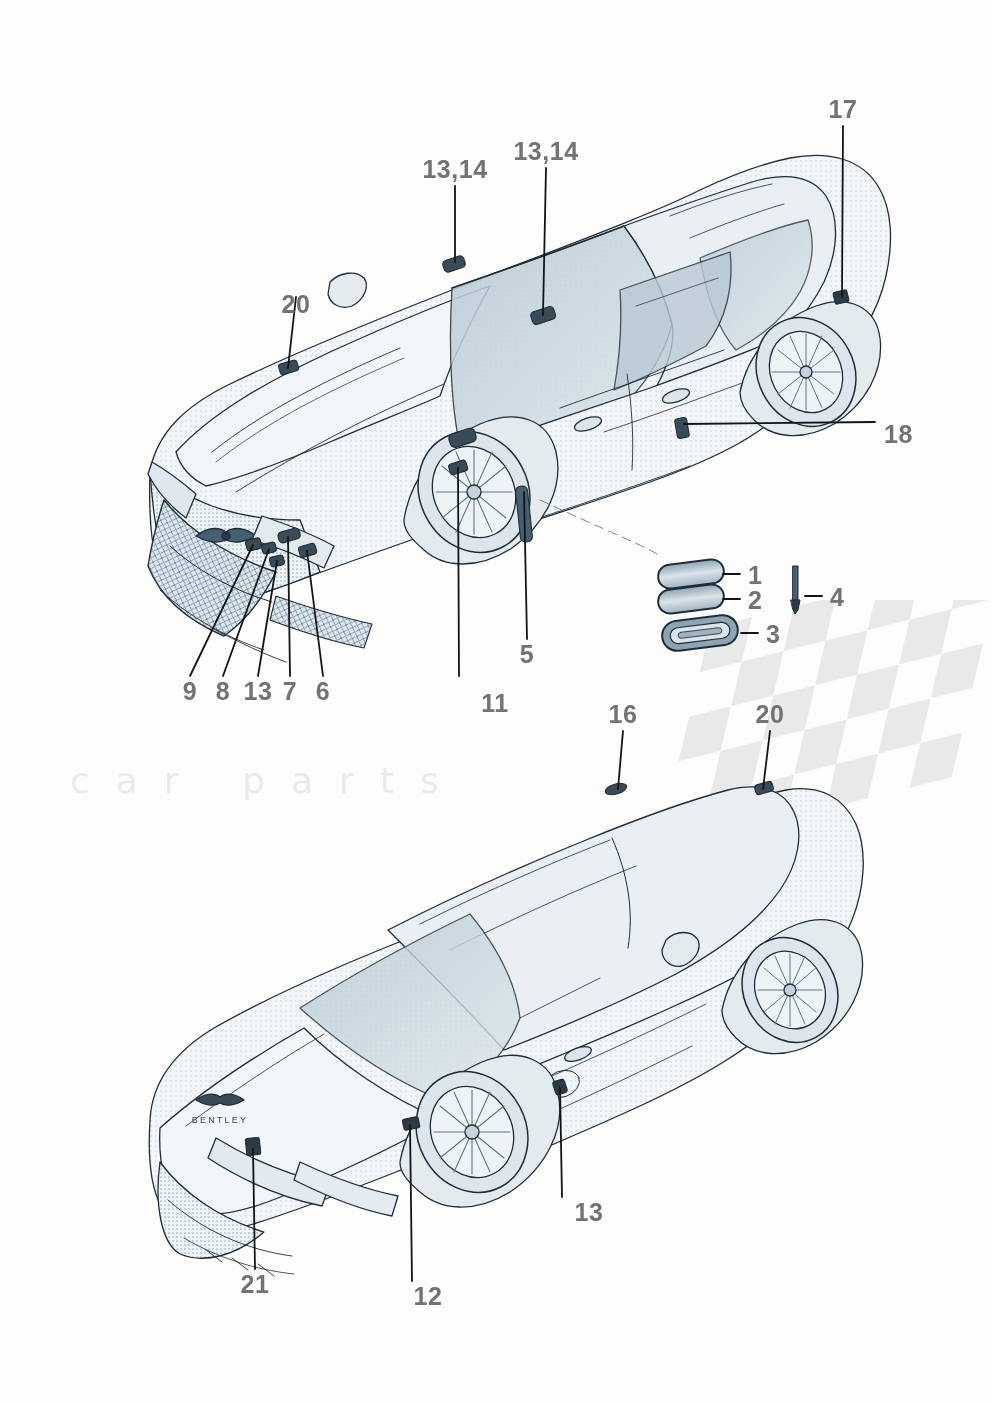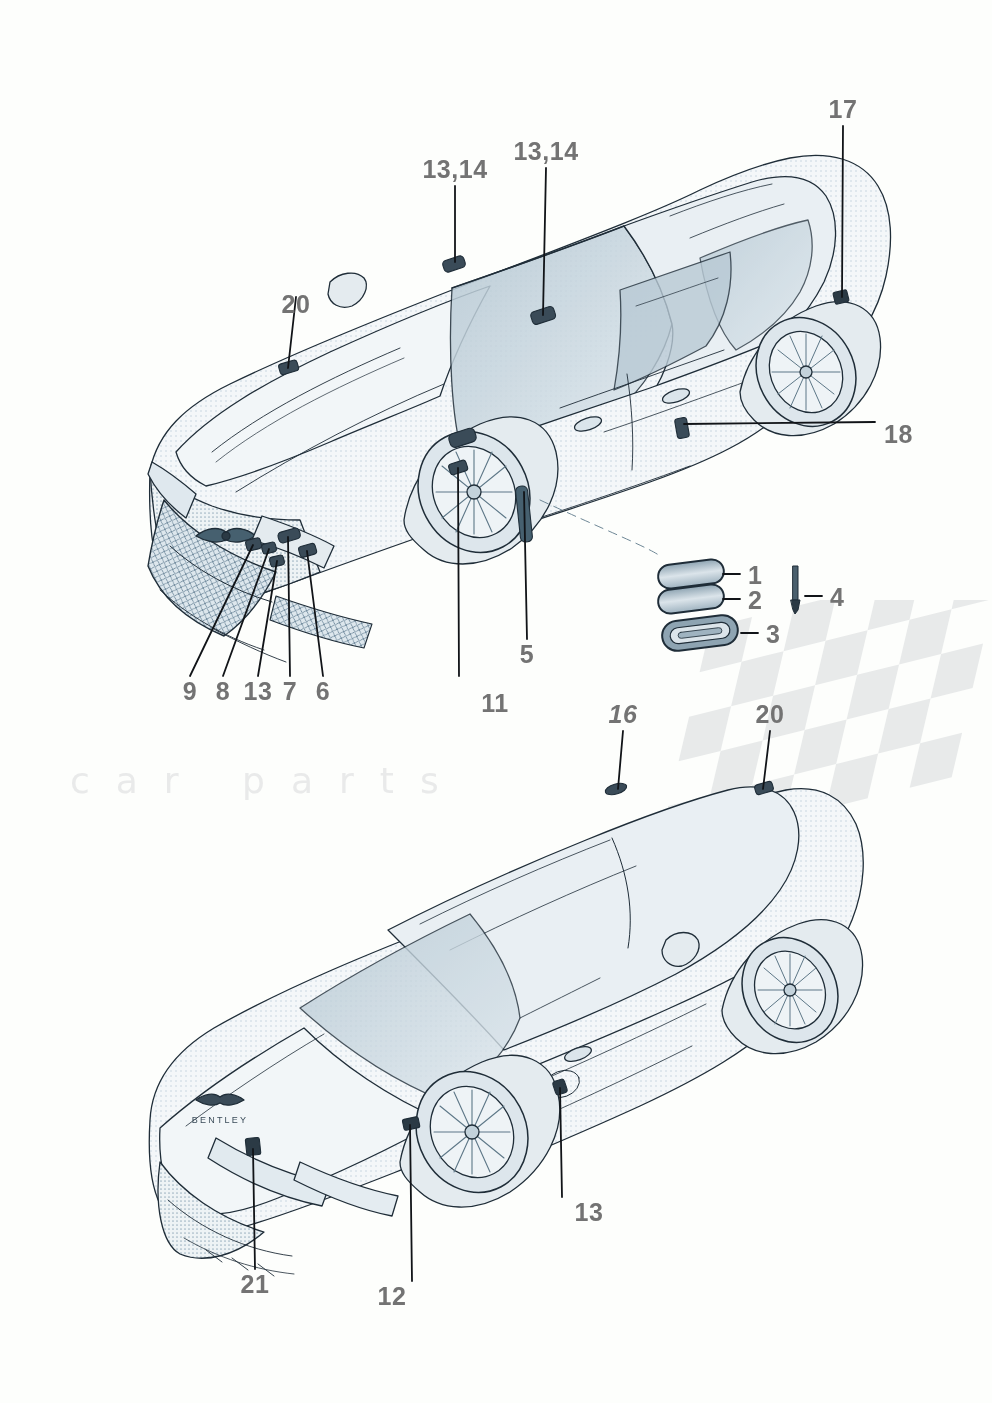--- a/index.html
+++ b/index.html
@@ -355,20 +355,20 @@
       <div class="num c" style="left: 223px; top: 679px;">8</div>
       <div class="num c" style="left: 258px; top: 679px;">13</div>
       <div class="num c" style="left: 290px; top: 679px;">7</div>
       <div class="num c" style="left: 323px; top: 679px;">6</div>
       <div class="num c" style="left: 459px; top: 691px; margin-left: 36px;">11</div>
       <div class="num c" style="left: 527px; top: 642px;">5</div>
       <div class="num" style="left: 748px; top: 563px;">1</div>
       <div class="num" style="left: 748px; top: 588px;">2</div>
       <div class="num" style="left: 766px; top: 622px;">3</div>
       <div class="num" style="left: 830px; top: 585px;">4</div>
-      <div class="num c" style="left: 623px; top: 702px; font-style: italic;">16</div>
+      <div class="num c" style="left: 623px; top: 702px;">16</div>
       <div class="num c" style="left: 770px; top: 702px;">20</div>
       <div class="num c" style="left: 562px; top: 1200px; margin-left: 27px;">13</div>
-      <div class="num c" style="left: 392px; top: 1284px;">12</div>
+      <div class="num c" style="left: 428px; top: 1284px;">12</div>
       <div class="num c" style="left: 255px; top: 1272px;">21</div>
     </div>
 
 </div>
 
 </body></html>

